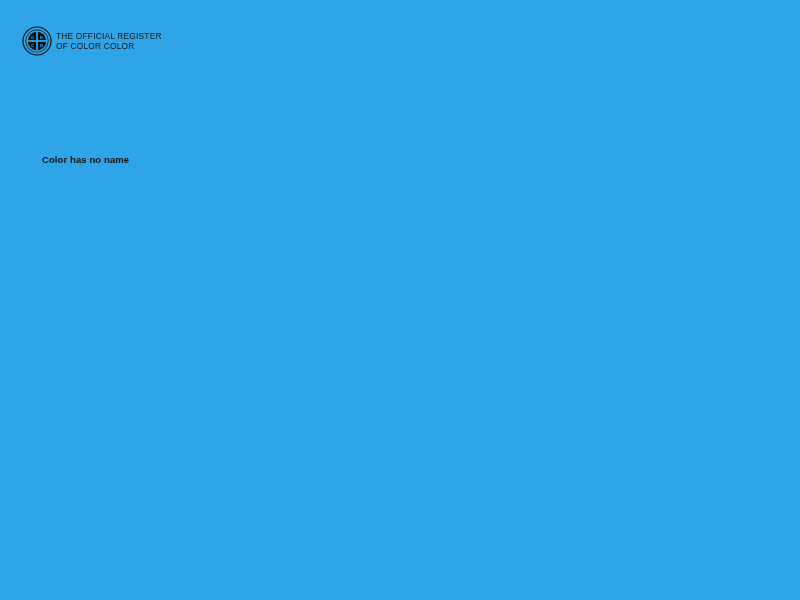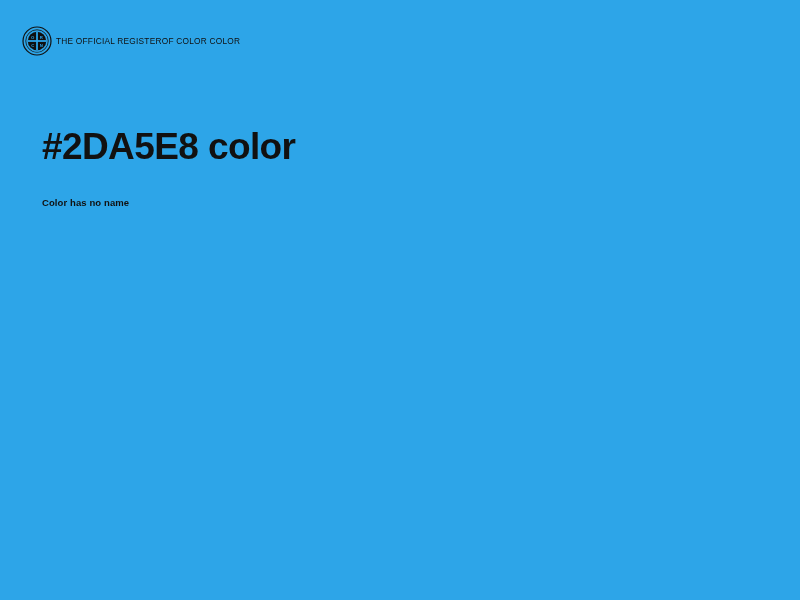--- a/index.html
+++ b/index.html
@@ -23,21 +23,21 @@
     gap:4px;
   }
   .brand-seal {
     width:30px;
     height:30px;
     flex:0 0 30px;
     display:block;
   }
   .brand-text {
     display:flex;
-    flex-direction:row;
+    flex-direction:column;
     justify-content:center;
     line-height:1.16;
     padding-top:1px;
   }
   .brand-line {
     font-size:8.3px;
     letter-spacing:0.24px;
     color:#101010;
     white-space:nowrap;
     font-weight:400;
@@ -87,15 +87,14 @@
   </span>
 
   <span class="brand-text">
     <span class="brand-line">THE OFFICIAL REGISTER</span>
     <span class="brand-line">OF COLOR COLOR</span>
   </span>
 
 </div>
 
 <div class="main">
-  <h1 class="page-title">#2DA5E8 color</h1>
   <div class="page-subtitle">Color has no name</div>
 </div>
 
 </body></html>

